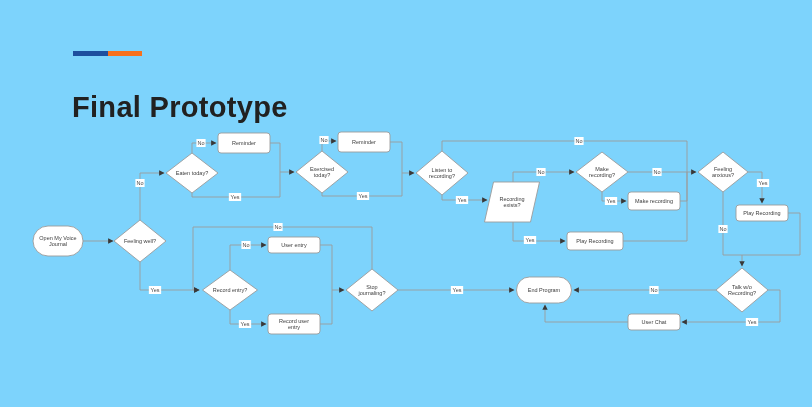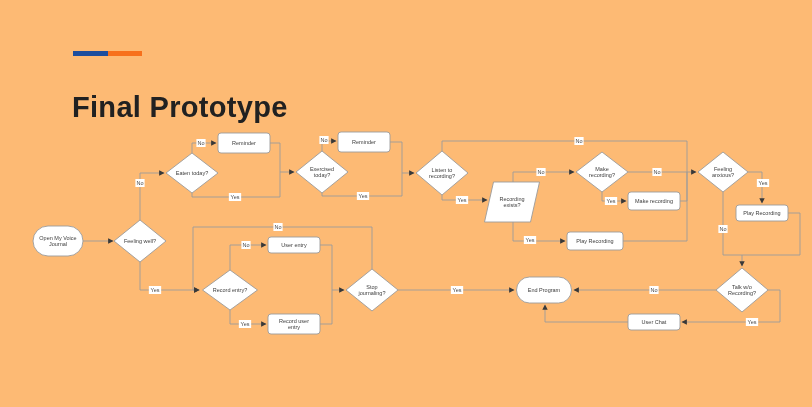--- a/index.html
+++ b/index.html
@@ -8,21 +8,21 @@
     width: 812px;
     height: 407px;
     background: #ffffff;
     font-family: "Liberation Sans", sans-serif;
     overflow: hidden;
   }
   .slide {
     position: relative;
     width: 812px;
     height: 407px;
-    background: #fdba74;
+    background: #7dd3fc;
   }
   .accent-bar {
     position: absolute;
     left: 73px;
     top: 51px;
     width: 69px;
     height: 5px;
     display: flex;
   }
   .accent-bar .half-blue  { width: 50%; height: 100%; }

